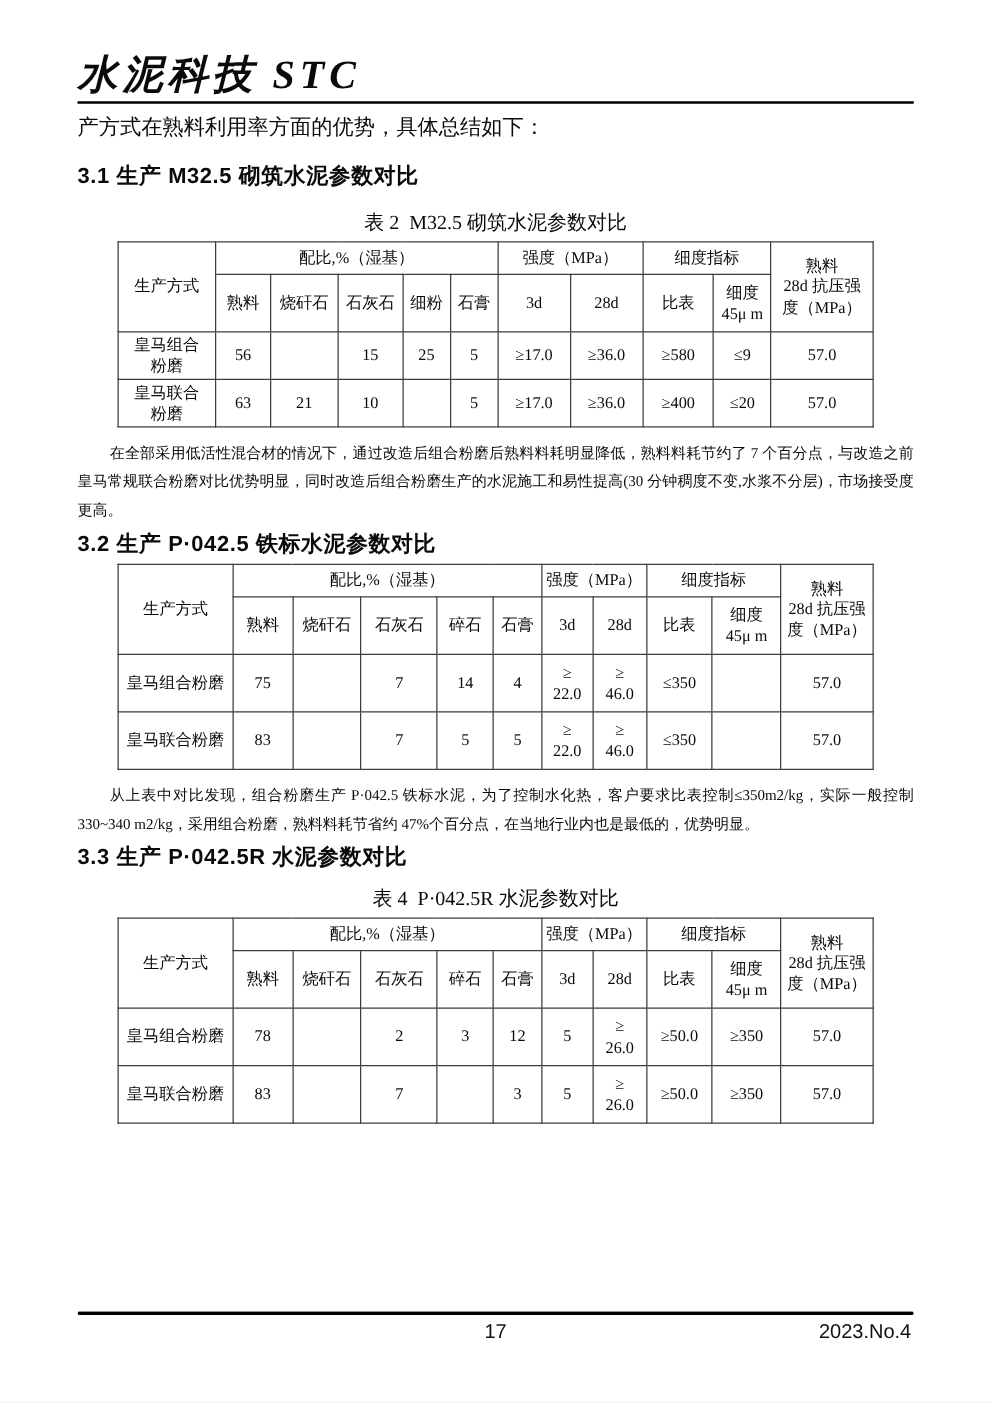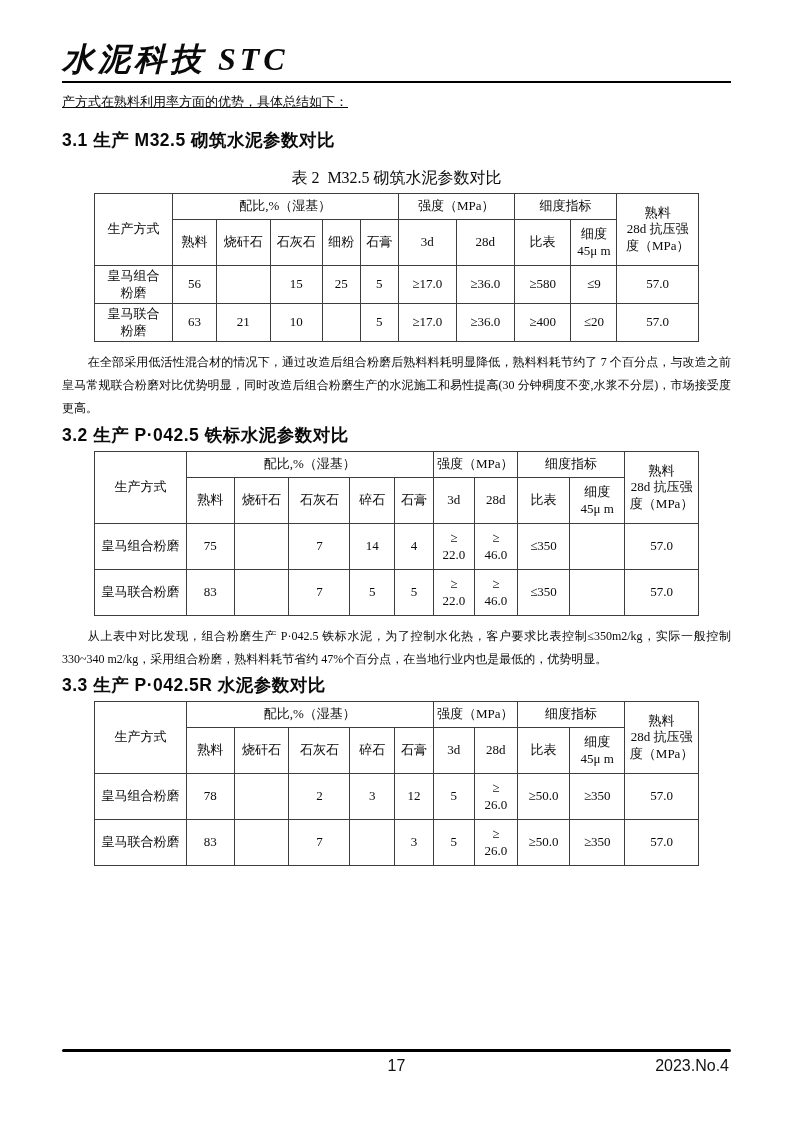--- a/index.html
+++ b/index.html
@@ -7,21 +7,21 @@
     position:relative; width:793px; height:1122px; margin:0 auto;
     background:#ffffff; box-sizing:border-box; padding:42px 62px 0;
     font-family:"Liberation Serif","DejaVu Serif",serif; color:#0a0a0a;
     overflow:hidden;
   }
   .journal-title {
     text-align:left; font-size:32px; font-style:italic; font-weight:bold;
     letter-spacing:4px; line-height:34px; font-family:Liberation Serif, serif;
   }
   .header-rule { border-bottom:2px solid #000; margin-top:5px; }
-  .intro { margin:7px 0 0; font-size:13px; line-height:23px;text-decoration:underline; }
+  .intro { margin:7px 0 0; font-size:17px; line-height:23px; }
   h2.sec {
     margin:15px 0 0; font-family:"Liberation Sans","DejaVu Sans",sans-serif;
     font-size:17.5px; line-height:24px; font-weight:bold; letter-spacing:0.5px;
   }
   h2.sec.after-para { margin-top:3px; }
   h2.sec.after-para2 { margin-top:2px; }
   .tcap { margin:16px 0 0; text-align:center; font-size:16px; white-space:pre-wrap; }
   .tcap.mid { margin-top:12px; }
   table.ptable {
     width:605px; margin:4px auto 0; border-collapse:collapse; table-layout:fixed;
@@ -193,20 +193,21 @@
 46.0</td>
       <td>≤350</td>
       <td></td>
       <td>57.0</td>
     </tr>
   </tbody>
     </table>
   <p class="para">从上表中对比发现，组合粉磨生产 P·042.5 铁标水泥，为了控制水化热，客户要求比表控制≤350m2/kg，实际一般控制 330~340 m2/kg，采用组合粉磨，熟料料耗节省约 47%个百分点，在当地行业内也是最低的，优势明显。</p>
 
   <h2 class="sec after-para2">3.3 生产 P·042.5R 水泥参数对比</h2>
+  <div class="tcap mid">表 4  P·042.5R 水泥参数对比</div>
   <table class="ptable t34">
     <colgroup>
       <col style="width:15.2%">
         <col style="width:7.9%">
         <col style="width:9.1%">
         <col style="width:10.1%">
       <col style="width:7.4%">
         <col style="width:6.4%">
         <col style="width:6.8%">
         <col style="width:7.1%">

